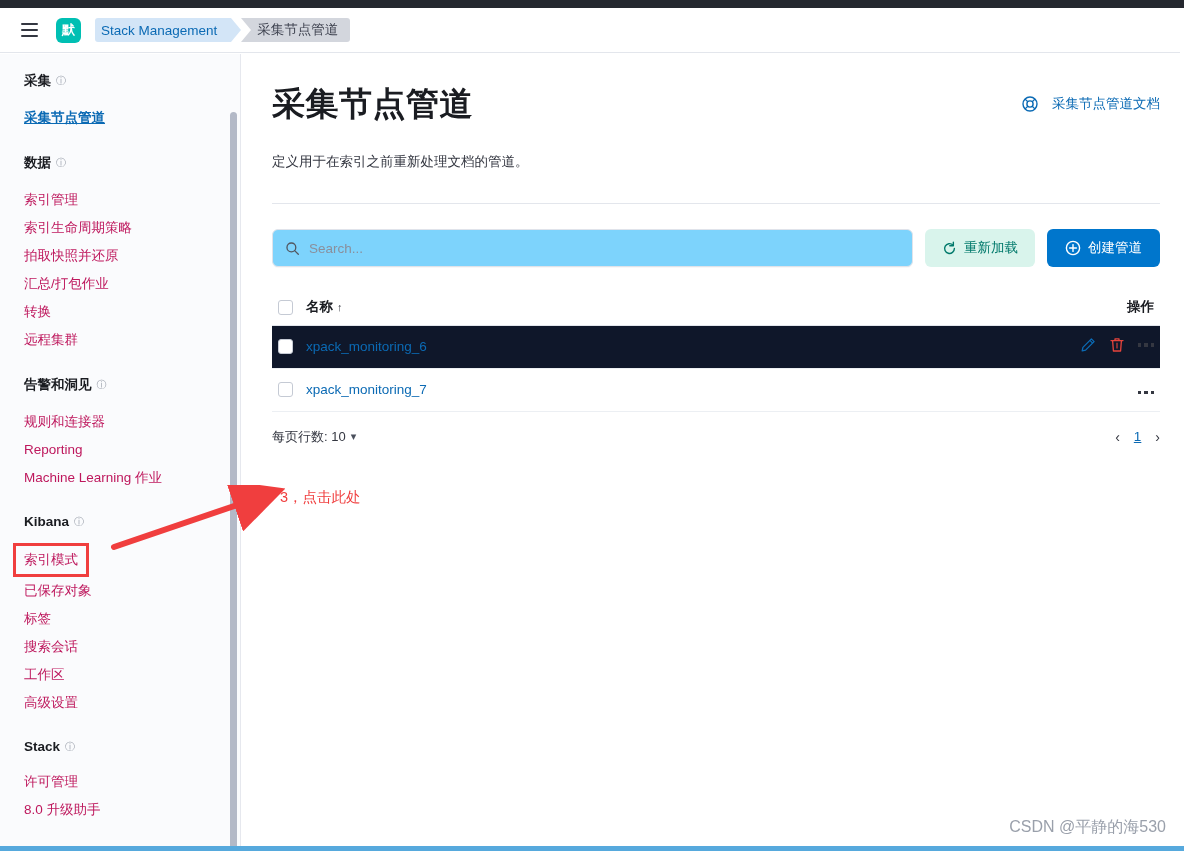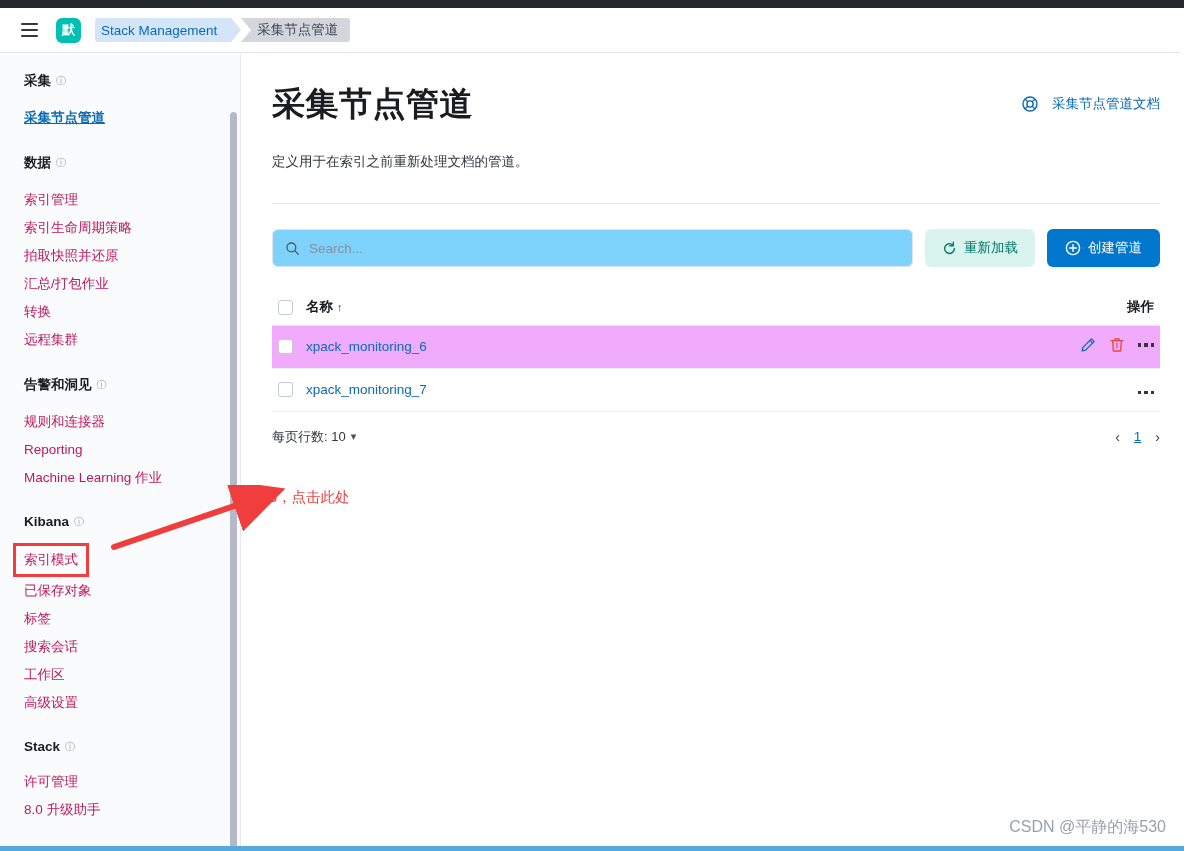--- a/index.html
+++ b/index.html
@@ -240,21 +240,21 @@
     height: 36px;
     font-weight: 700; color: #1a1c21;
     border-bottom: 1px solid #e3e6ec;
     vertical-align: middle;
   }
   table.pl tbody td {
     height: 43px;
     border-bottom: 1px solid #eceff3;
     vertical-align: middle;
   }
-  tr.row-hover td { background: #f0abfc; margin-top: 34px; }
+  tr.row-hover td { background: #0f172a; margin-top: 34px; }
   .col-cb { width: 34px; padding-left: 6px !important; }
   .col-actions { text-align: right !important; padding-right: 6px !important; }
   .cb {
     width: 15px; height: 15px;
     border: 1px solid #c5cad4;
     border-radius: 3px;
     background: #fff;
     display: inline-block;
     cursor: pointer;
     vertical-align: middle;
@@ -290,21 +290,21 @@
     display: flex; align-items: center; gap: 14px;
   }
   .pg-arrow { color: #343741; font-size: 14px; cursor: pointer; }
   .pg-num {
     color: #0b6ab4; font-size: 13.5px;
     text-decoration: underline; cursor: pointer;
   }
 
   
   .anno-text {
-    position: absolute; left: 269px; top: 488px;
+    position: absolute; left: 280px; top: 488px;
     font-size: 14.5px; color: #f03e3e;
     font-weight: 500;
     white-space: nowrap;
   }
   .anno-arrow {
     position: absolute; left: 100px; top: 485px;
     pointer-events: none;
   }
 
   .watermark {

